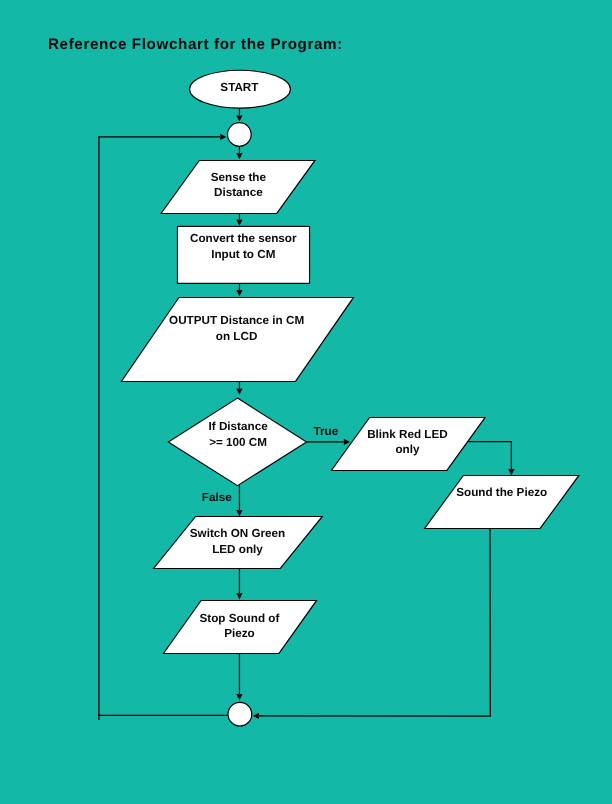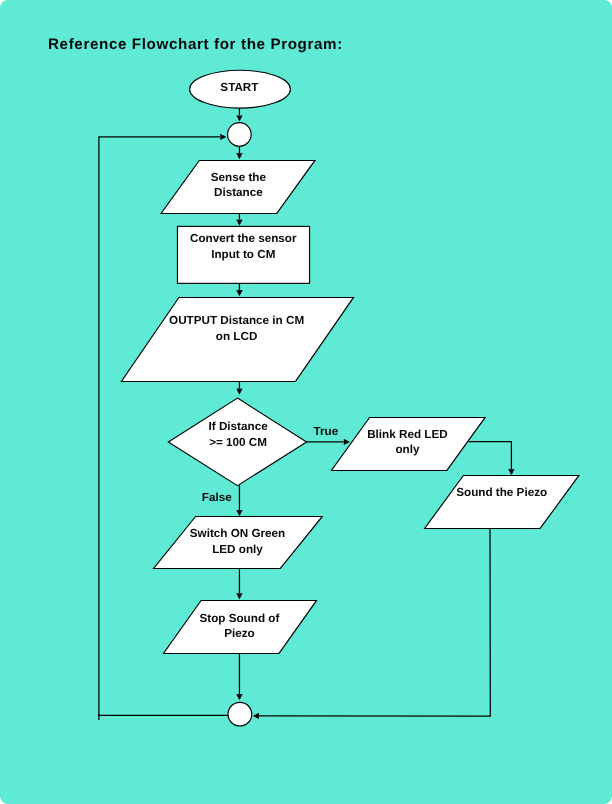--- a/index.html
+++ b/index.html
@@ -1,21 +1,21 @@
 <!DOCTYPE html>
 <html><head>
 <meta charset="utf-8">
 <title>Reference Flowchart</title>
 <style>
   html, body { margin:0; padding:0; background:#ffffff; }
   body { width:612px; height:804px; overflow:hidden;
          -webkit-font-smoothing:antialiased; text-rendering:geometricPrecision;
          font-family:"Liberation Sans", sans-serif; color:#000; }
-  #page { position:relative; width:612px; height:804px; background:#5eead4;
-          transform:translateZ(0);border-radius:8px; }
+  #page { position:relative; width:612px; height:804px; background:#14b8a6;
+          transform:translateZ(0); }
   #title { position:absolute; transform:translateZ(0); left:48px; top:36.6px; font-size:15.2px; font-weight:bold;
            letter-spacing:0.62px; color:#0a0a0a; line-height:15px; }
   svg#chart { position:absolute; left:0; top:0; width:612px; height:804px; }
   svg text { paint-order:stroke; }
   .shape { fill:#ffffff; stroke:#000000; stroke-width:1.15; }
   .edge  { fill:none; stroke:#000000; stroke-width:1.25; }
   .arrowhead { fill:#000000; stroke:none; }
   .lbl   { font-family:"Liberation Sans", sans-serif; font-size:11.7px; font-weight:bold;
            fill:#0a0a0a; text-anchor:middle; }
   .edgelbl { font-family:"Liberation Sans", sans-serif; font-size:11.7px; font-weight:bold;

